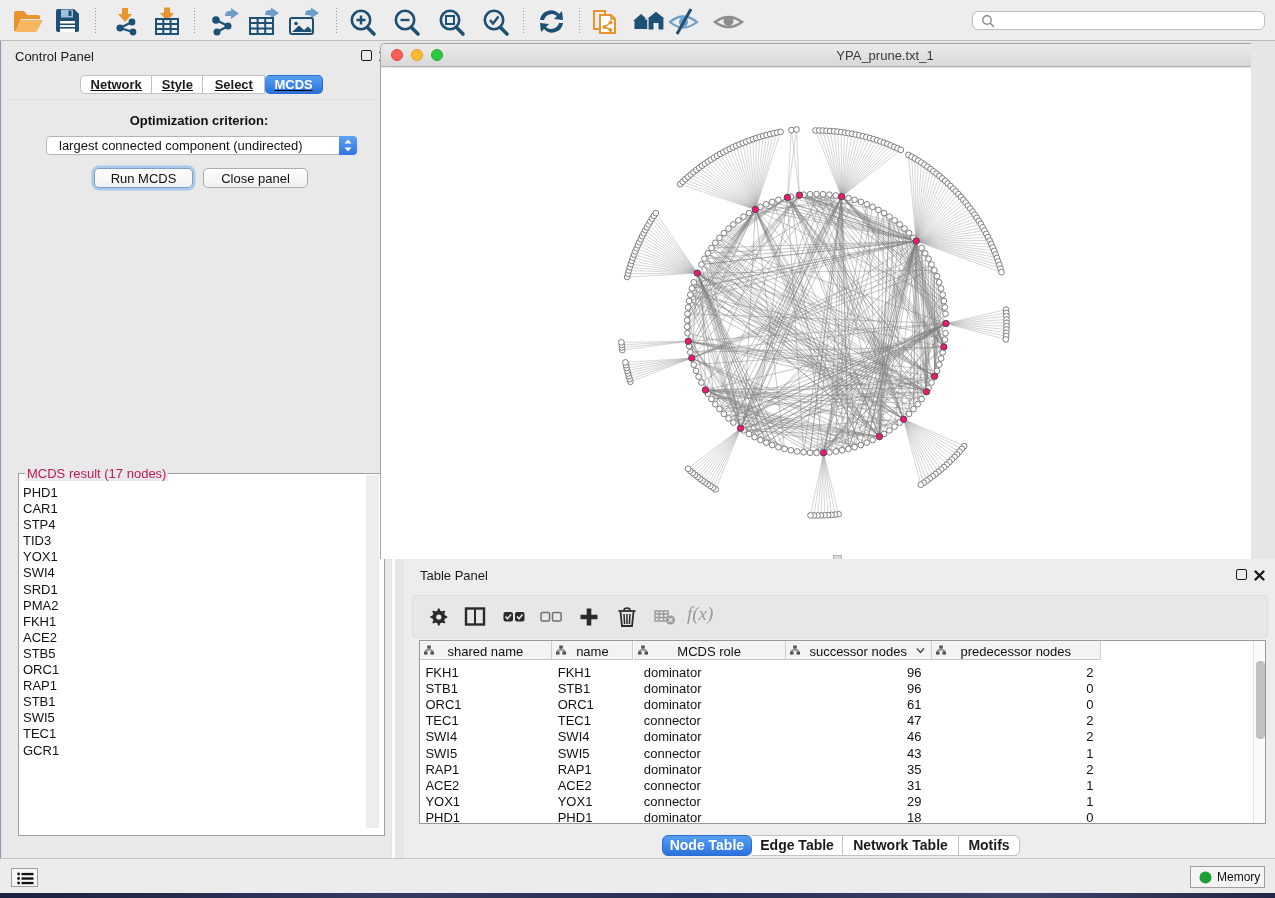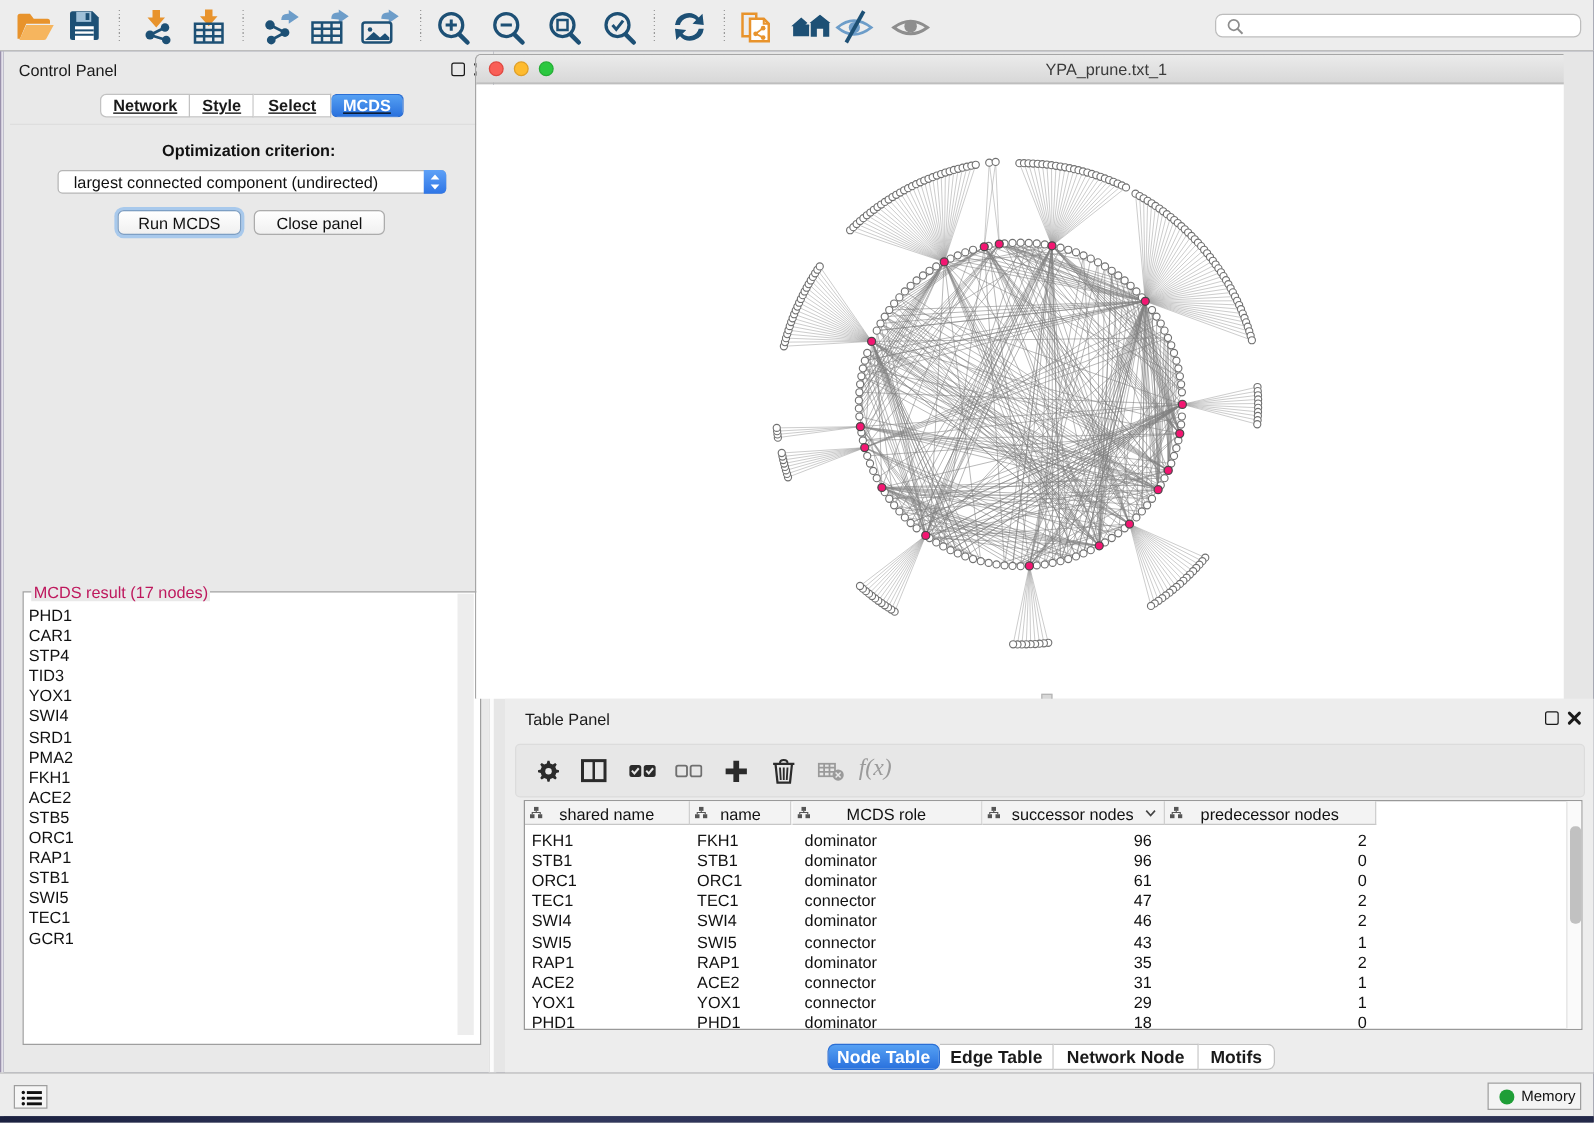--- a/index.html
+++ b/index.html
@@ -691,21 +691,21 @@
         <div class="cell" style="left:420px;top:149.39999999999998px;width:82px;text-align:right">18</div>
         <div class="cell" style="left:592px;top:149.39999999999998px;width:82px;text-align:right">0</div>
       </div>
 <div id="tbl-scroll">
         <div id="tbl-thumb"></div>
       </div>
 </div>
 <div id="tp-tabs" class="tabs">
       <div class="tab first tab2 sel" style="width:90.6px;border-radius:6px;">Node Table</div>
       <div class="tab tab2" style="width:90.8px">Edge Table</div>
-      <div class="tab tab2" style="width:116px">Network Node</div>
+      <div class="tab tab2" style="width:116px">Network Table</div>
       <div class="tab tab2" style="width:61px;border-radius:0 6px 6px 0;">Motifs</div>
     </div>
 </div>
 <div id="statusbar" class="abs">
 <div id="listbtn">
       <svg width="17" height="13" viewBox="0 0 17 13" style="position:absolute;left:5px;top:2.5px">
 <g fill="#111">
           <circle cx="1.6" cy="2" r="1.4"></circle>
           <circle cx="1.6" cy="6.5" r="1.4"></circle>
           <circle cx="1.6" cy="11" r="1.4"></circle>

